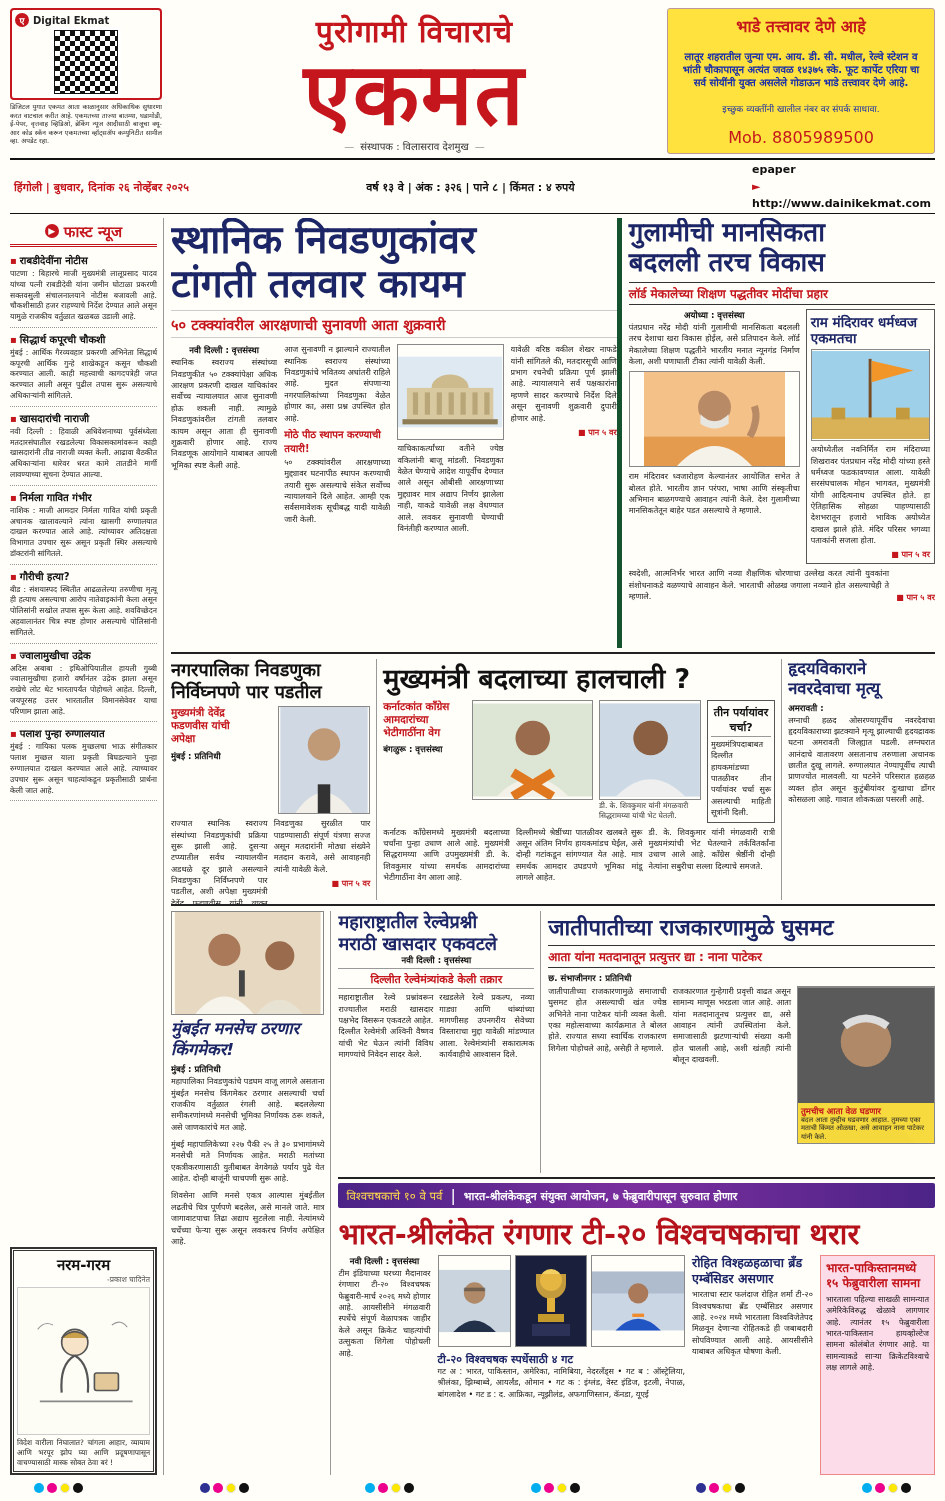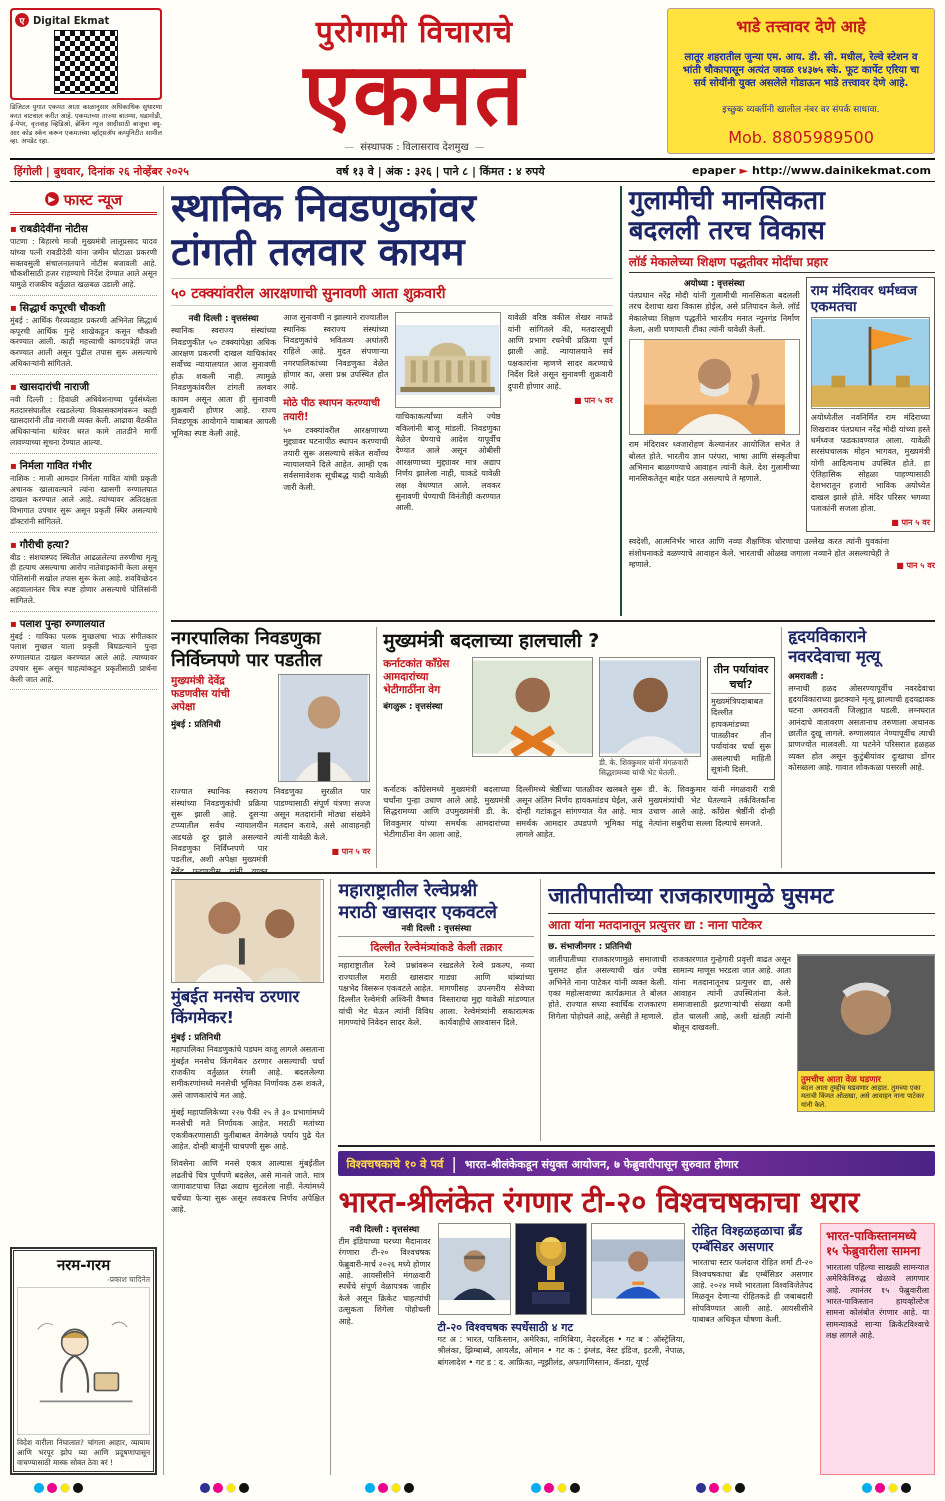--- a/index.html
+++ b/index.html
@@ -30,21 +30,21 @@
   .ad-body { color:#1a2fa8; font-size:10px; font-weight:600; line-height:1.3; }
   .ad-contact { color:#1a2fa8; font-size:9px; }
   .ad-mobile { color:#c4161c; font-size:16px; font-weight:400; }
 
   
   .dateline { display:flex; justify-content:space-between; align-items:center;
               border-top:2px solid #111; border-bottom:1px solid #111;
               margin:0 10px; padding:3px 4px; font-size:11px; font-weight:bold;gap:48px; }
   .dl-left { color:#c4161c; }
   .dl-center { color:#111; }
-  .dl-right { color:#111; display:flex; align-items:flex-end; gap:4px; }
+  .dl-right { color:#111; display:flex; align-items:flex-start; gap:4px;flex-direction:column; }
   .globe { color:#c4161c; font-size:11px; }
 
   
   .content { display:flex; flex:1; padding:4px 10px 0; overflow:hidden; }
   .sidebar { width:154px; flex:none; border-right:1px solid #999; padding-right:6px;
              display:flex; flex-direction:column; overflow:hidden; }
   .fn-header { display:flex; align-items:center; justify-content:center; gap:5px;
                border-bottom:3px double #c4161c; padding:3px 0; margin-bottom:2px; }
   .fn-icon { width:14px; height:14px; border-radius:50%; background:#c4161c; color:#fff;
              font-size:9px; display:flex; align-items:center; justify-content:center; }
@@ -64,21 +64,21 @@
 
   .main { flex:1; padding-left:7px; display:flex; flex-direction:column; overflow:hidden; }
 
   .byline { font-size:8.5px; font-weight:bold; text-align:center; margin-bottom:2px; color:#111; }
   .body-txt { font-size:8px; line-height:1.42; text-align:justify; color:#1a1a1a; }
   .more { color:#c4161c; font-size:8px; font-weight:bold; text-align:right; margin-top:2px; }
   .more::before { content:"■ "; }
 
   
   .row-top { display:flex; min-height:436px; max-height:436px; border-bottom:2px solid #222; padding-bottom:4px; overflow:hidden; }
-  .lead-art { width:59%; padding-right:7px; border-right:2px solid #14532d; }
+  .lead-art { width:59%; border-right:5px solid #14532d; }
   .lead-hl { color:#1c2666; font-weight:900; font-size:39px; line-height:1.12; }
   .lead-sub { color:#c4161c; font-size:14.5px; font-weight:800; margin:5px 0 6px;
               border-top:1px solid #ccc; border-bottom:1px solid #ccc; padding:3px 0; }
   .lead-cols { display:flex; gap:7px; }
   .lead-col { flex:1; overflow:hidden; }
   .inset-box-title { color:#c4161c; font-size:10px; font-weight:800; margin:3px 0 2px; }
   .photo { position:relative; overflow:hidden; border:1px solid #888; }
   .photo svg { display:block; width:100%; height:100%; }
 
   .right-art { width:41%; padding-left:7px; display:flex; flex-direction:column; overflow:hidden; }
@@ -93,56 +93,56 @@
   .bottom-cols { display:flex; gap:7px; margin-top:4px; }
 
   
   .row-mid { display:flex; min-height:252px; max-height:252px; border-bottom:2px solid #222; padding:5px 0 4px; overflow:hidden; }
   .civic { width:27%; padding-right:6px; border-right:1px solid #999; }
   .civic-hl { color:#111; font-size:18px; font-weight:900; line-height:1.2; }
   .red-label { color:#c4161c; font-size:10.5px; font-weight:800; line-height:1.25; }
   .civic-top { display:flex; gap:22px; margin:4px 0; }
   .civic-photo { width:92px; height:108px; flex:none; }
   .cm { width:53%; padding:0 6px; border-right:1px solid #999; }
-  .cm-hl { color:#111; font-size:19px; font-weight:900; }
+  .cm-hl { color:#111; font-size:27px; font-weight:900; }
   .cm-top { display:flex; gap:6px; margin:4px 0; }
   .cm-photo { height:100px; }
   .opt-box { border:1px solid #555; padding:3px; }
   .opt-title { color:#111; font-size:11px; font-weight:800; text-align:center; border-bottom:1px solid #999; padding-bottom:2px; margin-bottom:2px; }
   .caption { font-size:7.4px; color:#333; line-height:1.3; margin-top:1px; }
   .cm-cols { display:flex; gap:6px; margin-top:3px; }
   .groom { width:20%; padding-left:6px; }
   .groom-hl { color:#1c2666; font-size:16.5px; font-weight:900; line-height:1.2; margin-bottom:3px; }
 
   
   .row-bottom { display:flex; flex:1; padding-top:5px; overflow:hidden; }
   .mnse { width:21%; padding-right:6px; border-right:1px solid #999; display:flex; flex-direction:column; }
   .mnse-photo { height:104px; margin-bottom:4px; }
-  .mnse-hl { color:#1c2666; font-size:16.5px; font-weight:900; line-height:1.25; margin-bottom:3px; }
+  .mnse-hl { color:#1c2666; font-size:16.5px; font-weight:900; line-height:1.25; margin-bottom:3px;font-style:italic; }
   .mnse .body-txt { margin-bottom:6px; }
   .right-stack { flex:1; display:flex; flex-direction:column; padding-left:7px; overflow:hidden; }
   .row-a { display:flex; min-height:268px; max-height:268px; border-bottom:2px solid #222; padding-bottom:4px; overflow:hidden; }
   .railway { width:34%; padding-right:6px; border-right:1px solid #999; }
   .railway-hl { color:#1c2666; font-size:18px; font-weight:900; line-height:1.2; }
   .railway-sub { color:#c4161c; font-size:11px; font-weight:800; text-align:center;
                  border-top:1px solid #999; border-bottom:1px solid #999; padding:2px 0; margin:3px 0; }
   .two-cols { display:flex; gap:6px; margin-top:2px; }
   .nana { width:66%; padding-left:7px; }
   .nana-hl { color:#1c2666; font-size:22px; font-weight:900; }
   .nana-flex { display:flex; gap:6px; margin-top:3px; }
   .nana-photo { width:138px; height:158px; flex:none; }
   .nana-cap { position:absolute; left:0; right:0; bottom:0; background:rgba(255,226,61,.95); padding:2px 3px; }
   .nana-cap-t { color:#c4161c; font-size:8.5px; font-weight:800; }
   .nana-cap-b { font-size:6.8px; line-height:1.25; color:#222; }
 
   
   .cricket { flex:1; display:flex; flex-direction:column; padding-top:4px; overflow:hidden; }
   .cr-banner { background:linear-gradient(90deg,#4b2386,#7b2f9e,#4b2386); color:#fff;
                display:flex; align-items:center; gap:8px; padding:3px 8px; border-radius:2px; }
-  .cr-banner-left { color:#ffd84d; font-size:11.5px; font-weight:700; }
+  .cr-banner-left { color:#ffd84d; font-size:11.5px; font-weight:400; }
   .cr-banner-right { font-size:11px; font-weight:600; }
   .cr-hl { color:#b5121b; font-size:29px; font-weight:900; padding:5px 0 3px; }
   .cr-flex { display:flex; gap:7px; flex:1; overflow:hidden; }
   .cr-col-a { width:16%; }
   .cr-col-b { width:43%; }
   .cr-imgs { display:flex; gap:4px; height:92px; }
   .cr-groups-title { color:#1c2666; font-size:11px; font-weight:800; margin:4px 0 0; }
   .cr-col-c { width:21%; }
   .cr-rohit-t { color:#1c2666; font-size:12.5px; font-weight:900; line-height:1.25; margin-bottom:3px; }
   .cr-col-d { width:20%; }
@@ -216,20 +216,24 @@
         <div class="fn-item-title">खासदारांची नाराजी</div>
         <div class="fn-item-body">नवी दिल्ली : हिवाळी अधिवेशनाच्या पूर्वसंध्येला मतदारसंघातील रखडलेल्या विकासकामांवरून काही खासदारांनी तीव्र नाराजी व्यक्त केली. आढावा बैठकीत अधिकाऱ्यांना धारेवर धरत कामे तातडीने मार्गी लावण्याच्या सूचना देण्यात आल्या.</div>
       </div>
       <div class="fn-item">
         <div class="fn-item-title">निर्मला गावित गंभीर</div>
         <div class="fn-item-body">नाशिक : माजी आमदार निर्मला गावित यांची प्रकृती अचानक खालावल्याने त्यांना खासगी रुग्णालयात दाखल करण्यात आले आहे. त्यांच्यावर अतिदक्षता विभागात उपचार सुरू असून प्रकृती स्थिर असल्याचे डॉक्टरांनी सांगितले.</div>
       </div>
       <div class="fn-item">
         <div class="fn-item-title">गौरीची हत्या?</div>
         <div class="fn-item-body">बीड : संशयास्पद स्थितीत आढळलेल्या तरुणीचा मृत्यू ही हत्याच असल्याचा आरोप नातेवाइकांनी केला असून पोलिसांनी सखोल तपास सुरू केला आहे. शवविच्छेदन अहवालानंतर चित्र स्पष्ट होणार असल्याचे पोलिसांनी सांगितले.</div>
+      </div>
+      <div class="fn-item">
+        <div class="fn-item-title">ज्वालामुखीचा उद्रेक</div>
+        <div class="fn-item-body">अदिस अबाबा : इथिओपियातील हायली गुब्बी ज्वालामुखीचा हजारो वर्षांनंतर उद्रेक झाला असून राखेचे लोट थेट भारतापर्यंत पोहोचले आहेत. दिल्ली, जयपूरसह उत्तर भारतातील विमानसेवेवर याचा परिणाम झाला आहे.</div>
       </div>
       <div class="fn-item">
         <div class="fn-item-title">पलाश पुन्हा रुग्णालयात</div>
         <div class="fn-item-body">मुंबई : गायिका पलक मुच्छलचा भाऊ संगीतकार पलाश मुच्छल याला प्रकृती बिघडल्याने पुन्हा रुग्णालयात दाखल करण्यात आले आहे. त्याच्यावर उपचार सुरू असून चाहत्यांकडून प्रकृतीसाठी प्रार्थना केली जात आहे.</div>
       </div>
 
       <div class="cartoon-box">
         <div class="cartoon-title">नरम-गरम</div>
         <div class="cartoon-credit">-प्रकाश घादिनेत</div>
         <div class="cartoon-img">

